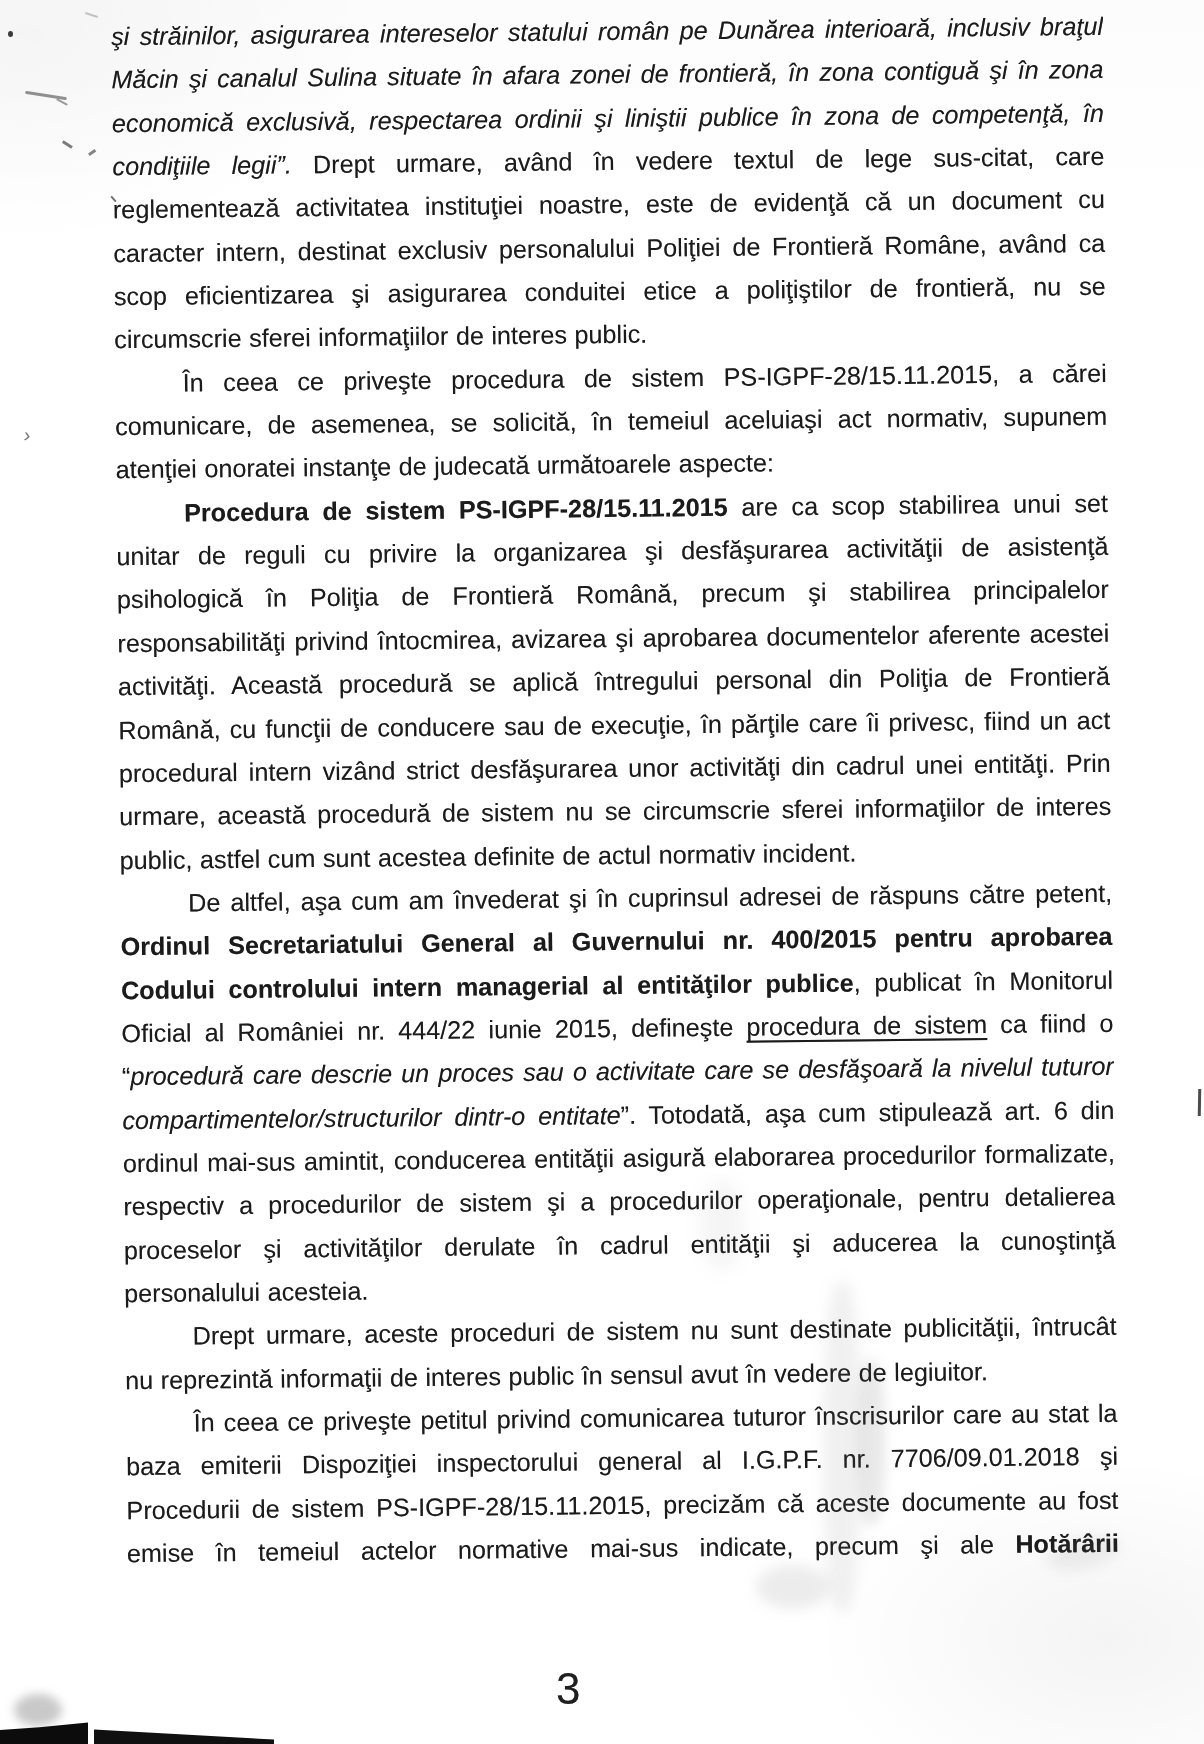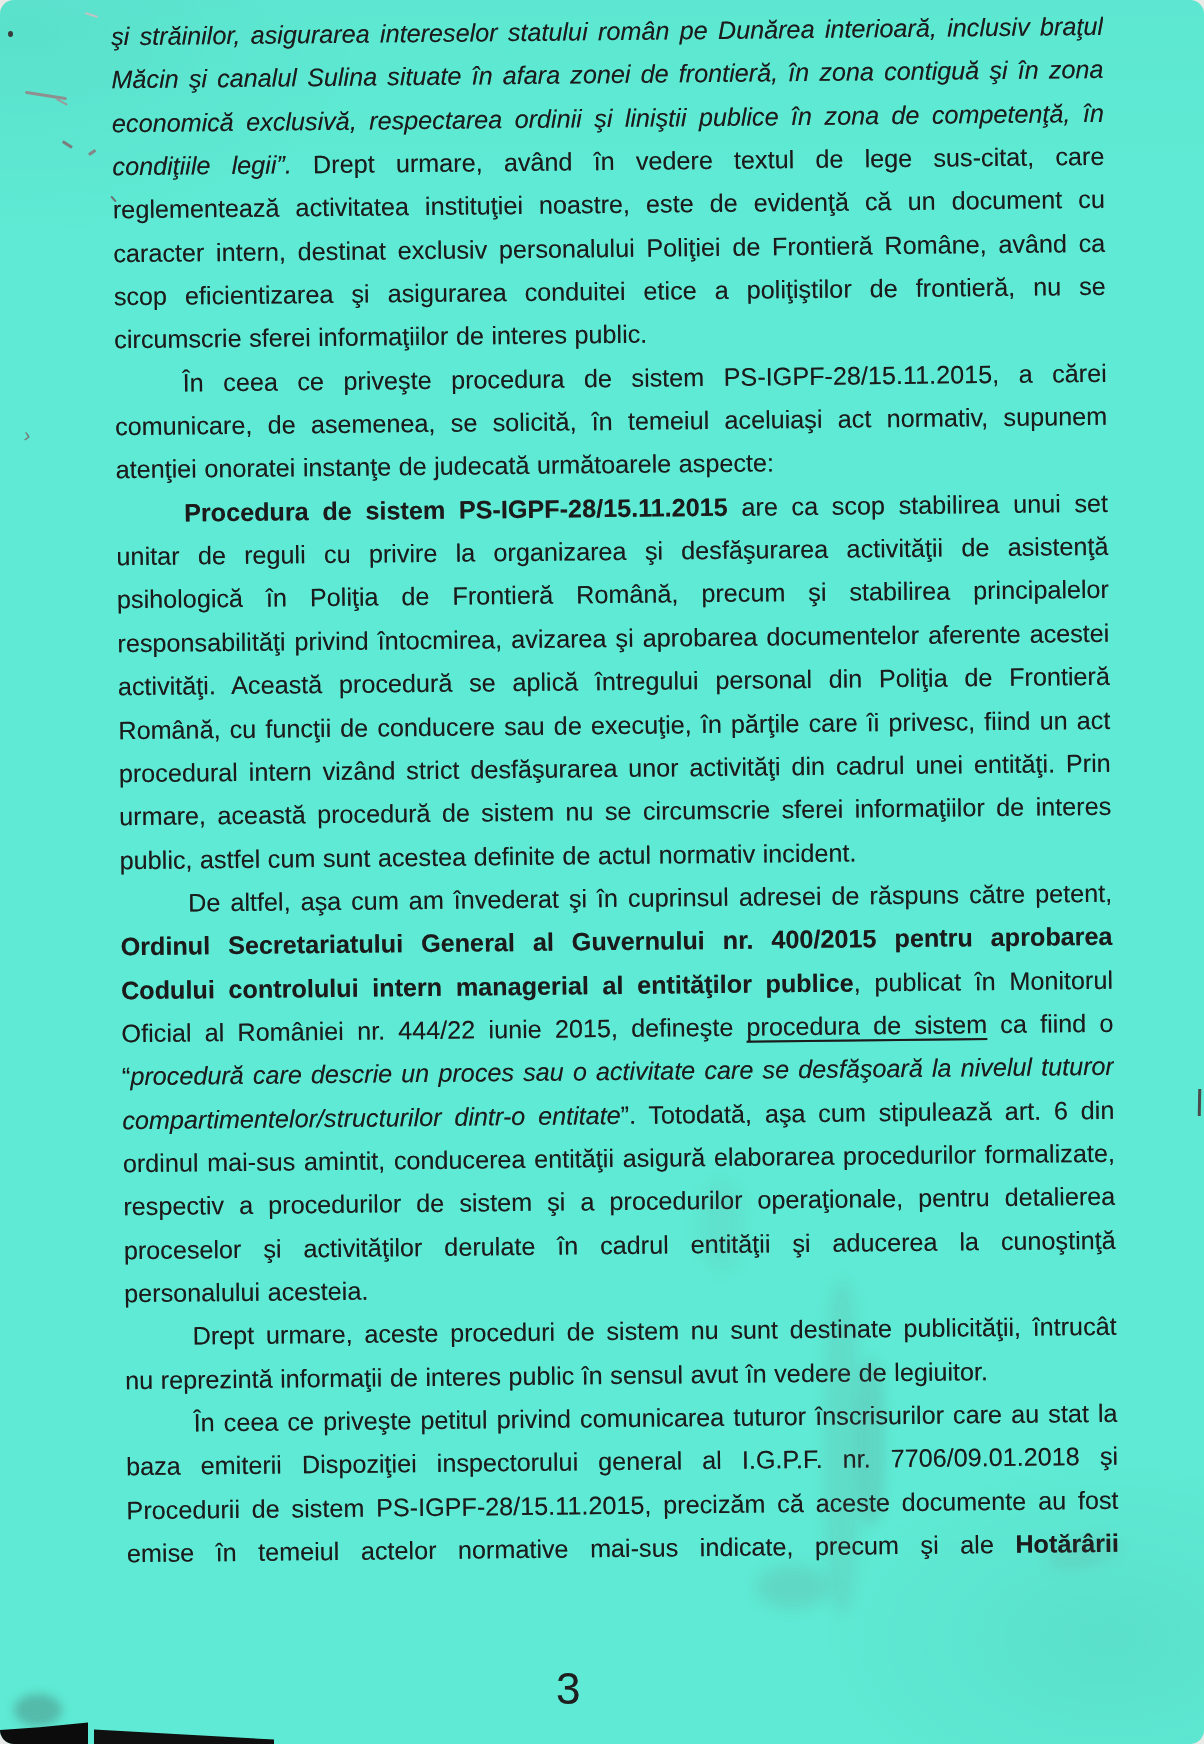--- a/index.html
+++ b/index.html
@@ -1,24 +1,23 @@
 <!DOCTYPE html>
 <html><head>
 <meta charset="utf-8">
 <style>
   html,body{margin:0;padding:0;background:#e9e9e7;}
   .page{
     position:relative;
     width:1204px;height:1744px;
     margin:0 auto;
-    background:#5eead4;
+    background:#ffffff;
     overflow:hidden;
     font-family:"Liberation Sans","DejaVu Sans",sans-serif;
     color:#1b1b1b;
-    border-radius:14px;
   }
   
   .paper-shading{
     position:absolute;inset:0;pointer-events:none;
     background:
       radial-gradient(420px 260px at 92% 94%, rgba(0,0,0,0.045), rgba(0,0,0,0) 70%),
       radial-gradient(500px 300px at 2% 2%, rgba(0,0,0,0.03), rgba(0,0,0,0) 70%),
       linear-gradient(180deg, rgba(0,0,0,0.012), rgba(0,0,0,0) 12%);
   }
   .doc{

